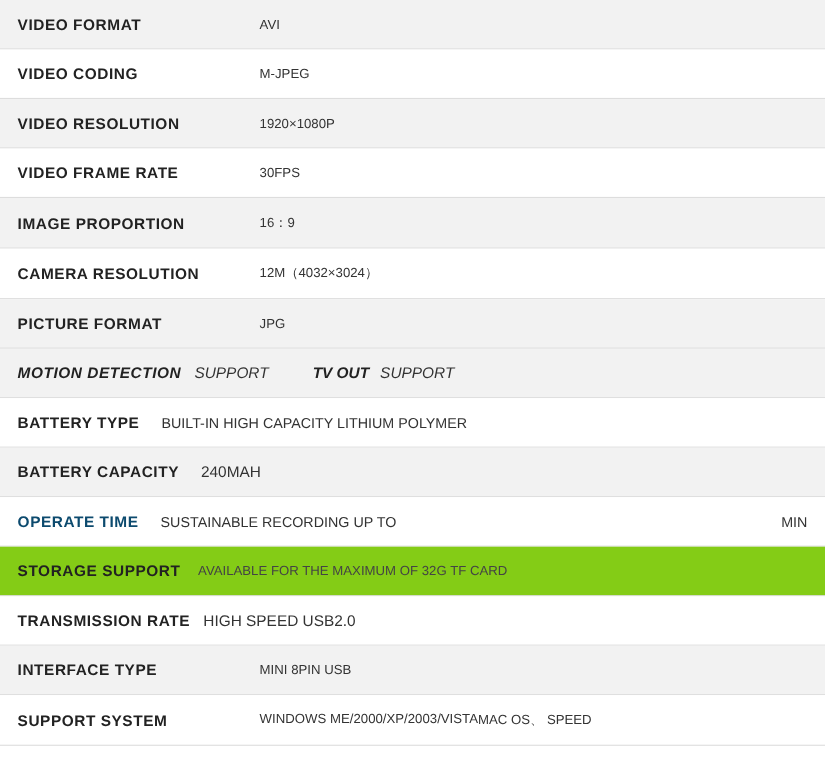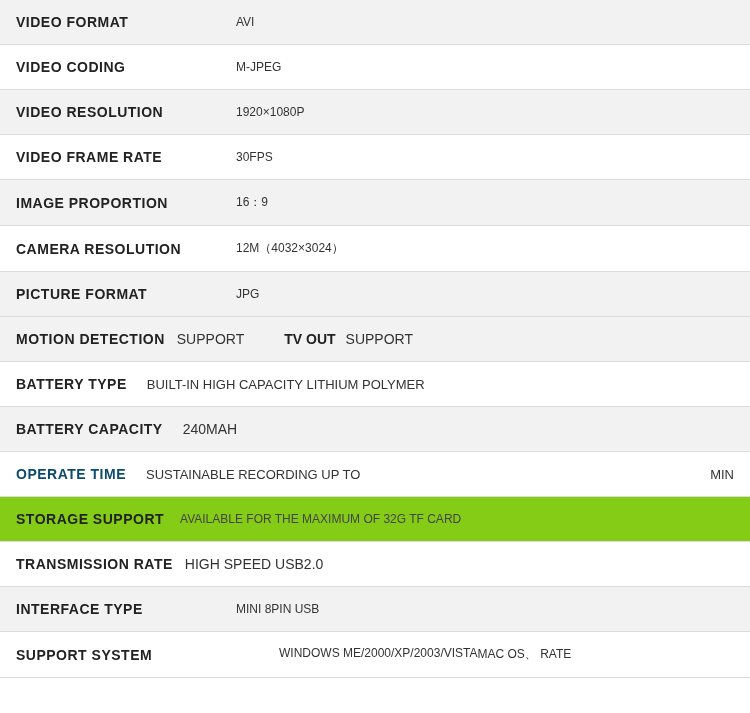--- a/index.html
+++ b/index.html
@@ -76,21 +76,21 @@
     <div class="spec-label">CAMERA RESOLUTION</div>
     <div class="spec-value">12M（4032×3024）</div>
   </div>
 
   <div class="spec-row">
     <div class="spec-label">PICTURE FORMAT</div>
     <div class="spec-value">JPG</div>
   </div>
 
   <div class="spec-row" style="background:#f2f2f2; flex-wrap:wrap;">
-    <div style="display:flex; align-items:flex-end; padding: 14px 16px; flex:1;">
+    <div style="display:flex; align-items:flex-end; padding: 14px 16px; flex:1;font-style:italic;">
       <span style="font-weight:bold; font-size:14px; color:#222; letter-spacing:0.5px; margin-right:12px;">MOTION DETECTION</span>
       <span style="font-size:14px; color:#333; margin-right:40px;">SUPPORT</span>
       <span style="font-weight:bold; font-size:14px; color:#222; margin-right:10px;">TV OUT</span>
       <span style="font-size:14px; color:#333;">SUPPORT</span>
     </div>
   </div>
 
   <div class="spec-row" style="background:#ffffff;">
     <div style="display:flex; align-items:center; padding: 14px 16px; width:100%;">
       <span style="font-weight:bold; font-size:14px; color:#222; letter-spacing:0.5px; margin-right:20px; white-space:nowrap;">BATTERY TYPE</span>
@@ -125,21 +125,21 @@
       <span style="font-weight:bold; font-size:14px; color:#222; letter-spacing:0.5px; margin-right:12px; white-space:nowrap;">TRANSMISSION RATE</span>
       <span style="font-size:14px; color:#333;">HIGH SPEED USB2.0</span>
     </div>
   </div>
 
   <div class="spec-row" style="background:#f2f2f2;">
     <div class="spec-label" style="min-width:220px;">INTERFACE TYPE</div>
     <div class="spec-value">MINI 8PIN USB</div>
   </div>
 
-  <div class="spec-row" style="background:#ffffff; align-items:stretch;gap:43px;">
+  <div class="spec-row" style="background:#ffffff; align-items:stretch;">
     <div class="spec-label" style="min-width:220px;">SUPPORT SYSTEM</div>
     <div class="spec-value" style="flex-direction:row; align-items:flex-start;">
       <div>WINDOWS ME/2000/XP/2003/VISTA</div>
-      <div>MAC OS、  RATE</div>
+      <div>MAC OS、  SPEED</div>
     </div>
   </div>
 
 </div>
 
 </body></html>

